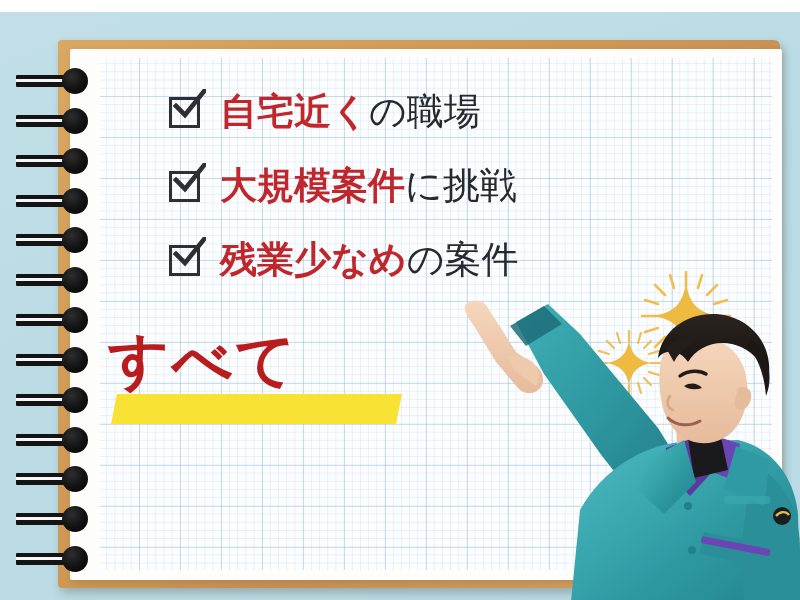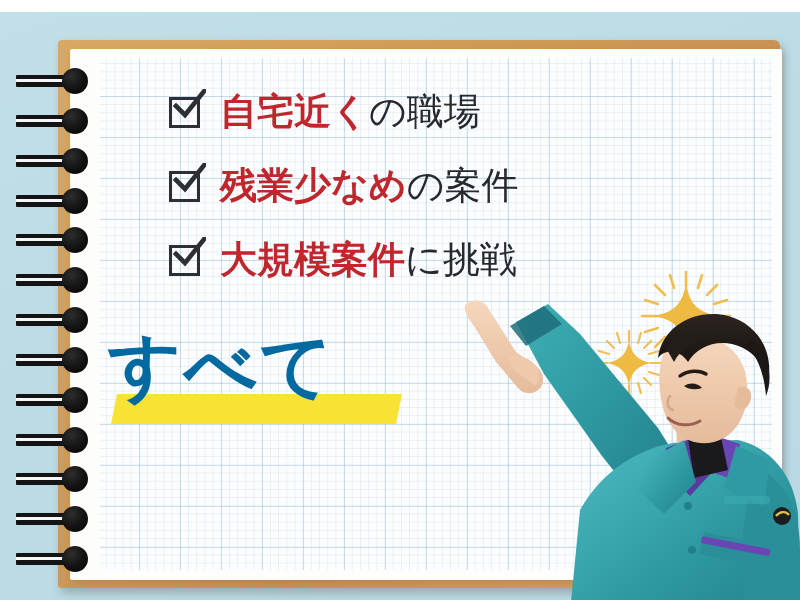--- a/index.html
+++ b/index.html
@@ -189,23 +189,23 @@
     top: 72px;
     width: 400px;
     transform: skewX(-11deg);
   }
   .head-text {
     position: absolute;
     left: 0;
     top: 0;
     font-family: "DejaVu Sans", "Liberation Sans", sans-serif;
     font-weight: 700;
-    font-size: 72px;
+    font-size: 60px;
     line-height: 1.02;
-    color: #0369a1;
+    color: #b91c1c;
     white-space: nowrap;
     letter-spacing: 2px;
   }
 
   
   .sparkle {
     position: absolute;
     pointer-events: none;
   }
   .sparkle svg { display: block; }
@@ -255,35 +255,35 @@
     <div class="check-row">
       <span class="checkbox-icon">
         <span class="box"></span>
         <span class="tick">
           <svg viewBox="0 0 34 34" width="34" height="34">
             <path d="M4 17 L13 26 L33 1" fill="none" stroke="#2c2f33" stroke-width="4.6" stroke-linecap="square" stroke-linejoin="miter"></path>
           </svg>
         </span>
       </span>
       <span class="check-text">
-        <span class="hl">残業少なめ</span><span class="rest">の案件</span>
+        <span class="hl">大規模案件</span><span class="rest">に挑戦</span>
       </span>
     </div>
 
     <div class="check-row">
       <span class="checkbox-icon">
         <span class="box"></span>
         <span class="tick">
           <svg viewBox="0 0 34 34" width="34" height="34">
             <path d="M4 17 L13 26 L33 1" fill="none" stroke="#2c2f33" stroke-width="4.6" stroke-linecap="square" stroke-linejoin="miter"></path>
           </svg>
         </span>
       </span>
       <span class="check-text">
-        <span class="hl">大規模案件</span><span class="rest">に挑戦</span>
+        <span class="hl">残業少なめ</span><span class="rest">の案件</span>
       </span>
     </div>
 
   </div>
 
   <div class="headline">
     <div class="head-line">
       <span class="marker-bar one"></span>
       <span class="head-text">すべて</span>
     </div>

